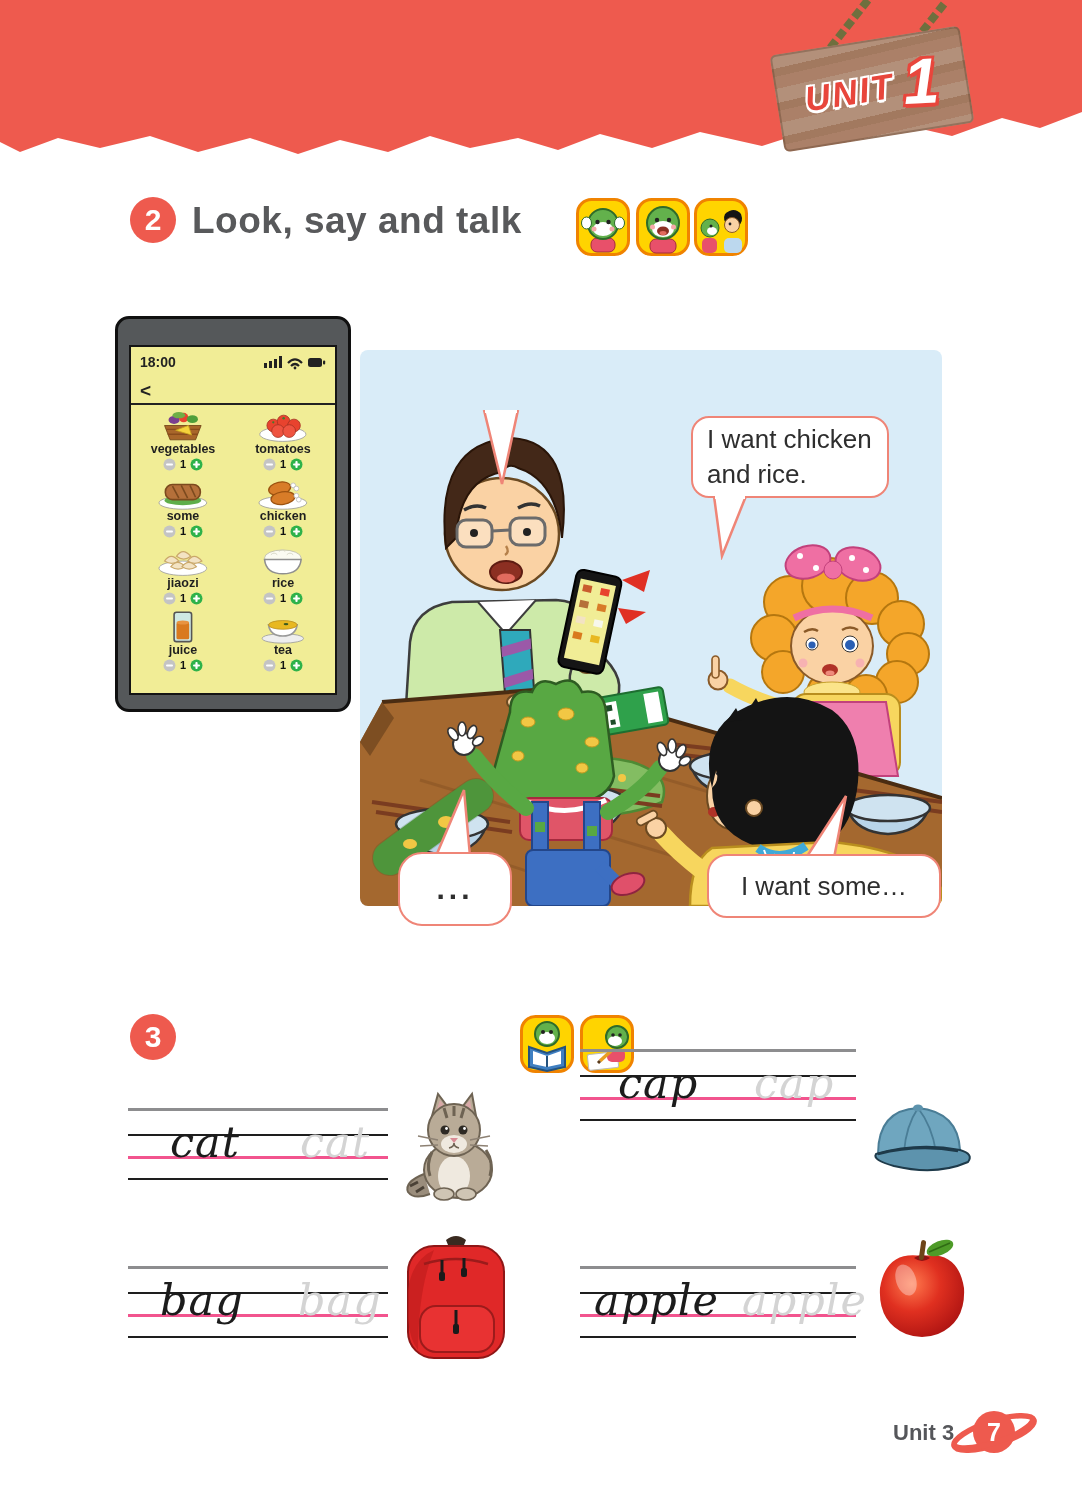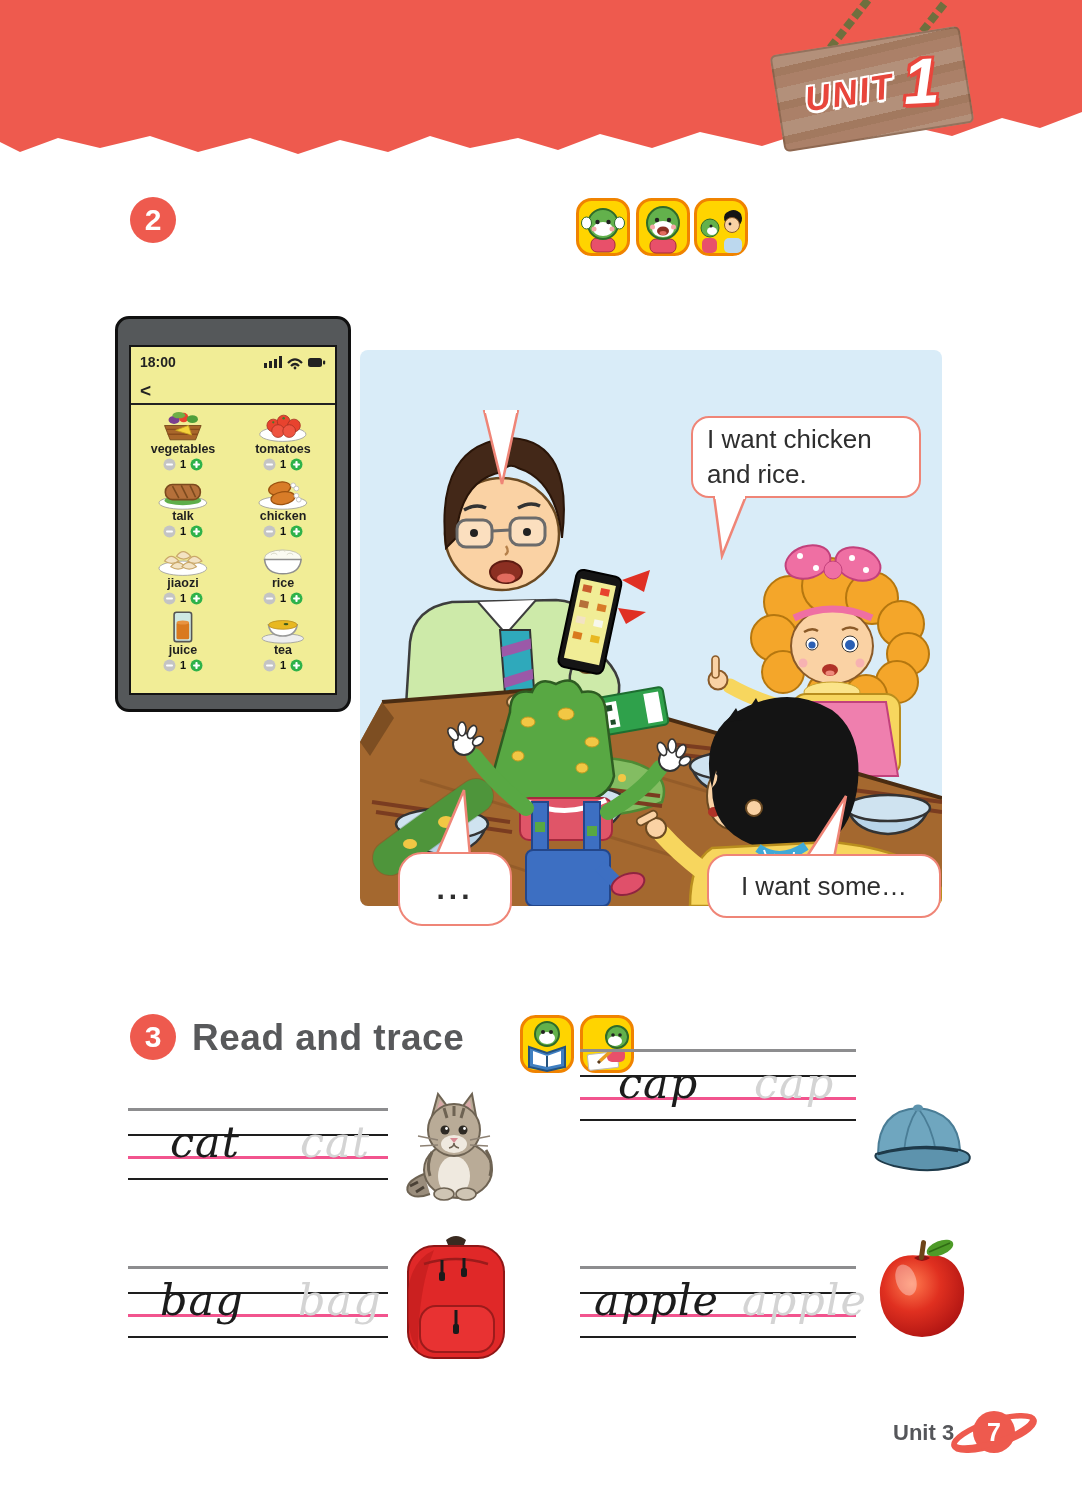--- a/index.html
+++ b/index.html
@@ -56,20 +56,21 @@
        display:flex;align-items:center;justify-content:center;gap:10px;">
     <span style="font-size:35px;font-weight:bold;font-style:italic;color:#e8463c;
           text-shadow:-2px -2px 0 #fff,2px -2px 0 #fff,-2px 2px 0 #fff,2px 2px 0 #fff,0 3px 0 #fff;
           letter-spacing:2px;">UNIT</span>
     <span style="font-size:64px;font-weight:bold;font-style:italic;color:#fff;
           text-shadow:-3px -3px 0 #e8463c,3px -3px 0 #e8463c,-3px 3px 0 #e8463c,3px 3px 0 #e8463c,0 4px 0 #e8463c;
           transform:rotate(6deg);">1</span>
   </div>
 
   <div class="abs sec-num" style="left:130px;top:197px;">2</div>
+  <div class="abs sec-title" style="left:192px;top:200px;">Look, say and talk</div>
 
   <svg class="abs act-icon" style="left:576px;top:198px;" viewBox="0 0 54 58">
     <rect x="1.5" y="1.5" width="51" height="55" rx="14" fill="#ffd400" stroke="#f08300" stroke-width="3"></rect>
     <rect x="15" y="40" width="24" height="14" rx="6" fill="#e8506a" stroke="#a62a3e"></rect>
     <circle cx="27" cy="26" r="15" fill="#63b14c" stroke="#2f6b2a" stroke-width="2"></circle>
     <ellipse cx="27" cy="31" rx="10" ry="7" fill="#fff"></ellipse>
     <circle cx="21.5" cy="24" r="2.2" fill="#222"></circle>
       <circle cx="32.5" cy="24" r="2.2" fill="#222"></circle>
     <circle cx="18" cy="31" r="2.5" fill="#f5a9a9"></circle>
       <circle cx="36" cy="31" r="2.5" fill="#f5a9a9"></circle>
@@ -172,21 +173,21 @@
           </div>
         </div>
 
         <div class="cell">
           <svg class="food" viewBox="0 0 70 44">
             <ellipse cx="35" cy="35" rx="30" ry="8" fill="#fff" stroke="#999"></ellipse>
             <ellipse cx="35" cy="32" rx="23" ry="6" fill="#5fae4a"></ellipse>
             <rect x="13" y="12" width="44" height="19" rx="9" fill="#b5703a" stroke="#7c4a1e" stroke-width="2"></rect>
             <path d="M22,14 L30,29 M33,13 L41,29 M44,13 L51,28" stroke="#7c4a1e" stroke-width="2"></path>
           </svg>
-          <span class="fname">talk</span>
+          <span class="fname">some</span>
           <div class="stepper">
             <svg width="13" height="13" viewBox="0 0 13 13">
               <circle cx="6.5" cy="6.5" r="6" fill="#c4c4c4"></circle>
                 <rect x="3" y="5.4" width="7" height="2.2" rx="1" fill="#fff"></rect>
               </svg>
             <span class="qty">1</span>
             <svg width="13" height="13" viewBox="0 0 13 13">
               <circle cx="6.5" cy="6.5" r="6" fill="#2eb24a"></circle>
                 <rect x="3" y="5.4" width="7" height="2.2" rx="1" fill="#fff"></rect>
               <rect x="5.4" y="3" width="2.2" height="7" rx="1" fill="#fff"></rect>
@@ -525,21 +526,21 @@
         <rect x="276" y="464" width="22" height="8" rx="4" fill="#fad2a4" stroke="#6b4a22" stroke-width="1.8" transform="rotate(-28 287 468)"></rect>
       </g>
     </svg>
   </div>
 
   <svg class="abs" style="left:478px;top:410px;" width="48" height="76" viewBox="0 0 48 76">
     <path d="M6,0 L24,74 L40,0" fill="#fff" stroke="#ef8577" stroke-width="2.5"></path>
     <rect x="7" y="0" width="32" height="3" fill="#fff"></rect>
   </svg>
 
-  <div class="abs bubble" style="left:691px;top:416px;width:230px;height:82px;border-radius:18px;font-size:26px;
+  <div class="abs bubble" style="left:691px;top:416px;width:198px;height:82px;border-radius:18px;font-size:26px;
        justify-content:flex-start;text-align:left;padding:0 14px;line-height:1.35;">
     <span>I want chicken and rice.</span>
   </div>
   <svg class="abs" style="left:706px;top:496px;" width="46" height="64" viewBox="0 0 46 64">
     <path d="M8,0 L16,60 L40,0" fill="#fff" stroke="#ef8577" stroke-width="2.5"></path>
     <rect x="9" y="0" width="30" height="3" fill="#fff"></rect>
   </svg>
 
   <svg class="abs" style="left:424px;top:786px;" width="52" height="70" viewBox="0 0 52 70">
     <path d="M12,70 L40,4 L46,70" fill="#fff" stroke="#ef8577" stroke-width="2.5"></path>
@@ -550,21 +551,20 @@
   </div>
 
   <svg class="abs" style="left:800px;top:790px;" width="56" height="68" viewBox="0 0 56 68">
     <path d="M6,68 L46,6 L34,68" fill="#fff" stroke="#ef8577" stroke-width="2.5"></path>
   </svg>
   <div class="abs bubble" style="left:707px;top:854px;width:234px;height:64px;border-radius:20px;font-size:26px;">
     <span>I want some…</span>
   </div>
 
   <div class="abs sec-num" style="left:130px;top:1014px;">3</div>
-  <div class="abs sec-title" style="left:192px;top:1017px;">Read and trace</div>
 
   <svg class="abs act-icon" style="left:520px;top:1015px;" viewBox="0 0 54 58">
     <rect x="1.5" y="1.5" width="51" height="55" rx="14" fill="#ffd400" stroke="#f08300" stroke-width="3"></rect>
     <circle cx="27" cy="19" r="12" fill="#63b14c" stroke="#2f6b2a" stroke-width="2"></circle>
     <ellipse cx="27" cy="23" rx="8" ry="6" fill="#fff"></ellipse>
     <circle cx="23" cy="17" r="2" fill="#222"></circle>
       <circle cx="31" cy="17" r="2" fill="#222"></circle>
     <path d="M9,32 L27,38 L45,32 L45,52 L27,56 L9,52 Z" fill="#3f7fc1" stroke="#24527e" stroke-width="2"></path>
     <path d="M13,36 L27,41 L41,36 L41,49 L27,52 L13,49 Z" fill="#fff"></path>
     <line x1="27" y1="41" x2="27" y2="52" stroke="#24527e" stroke-width="2"></line>

